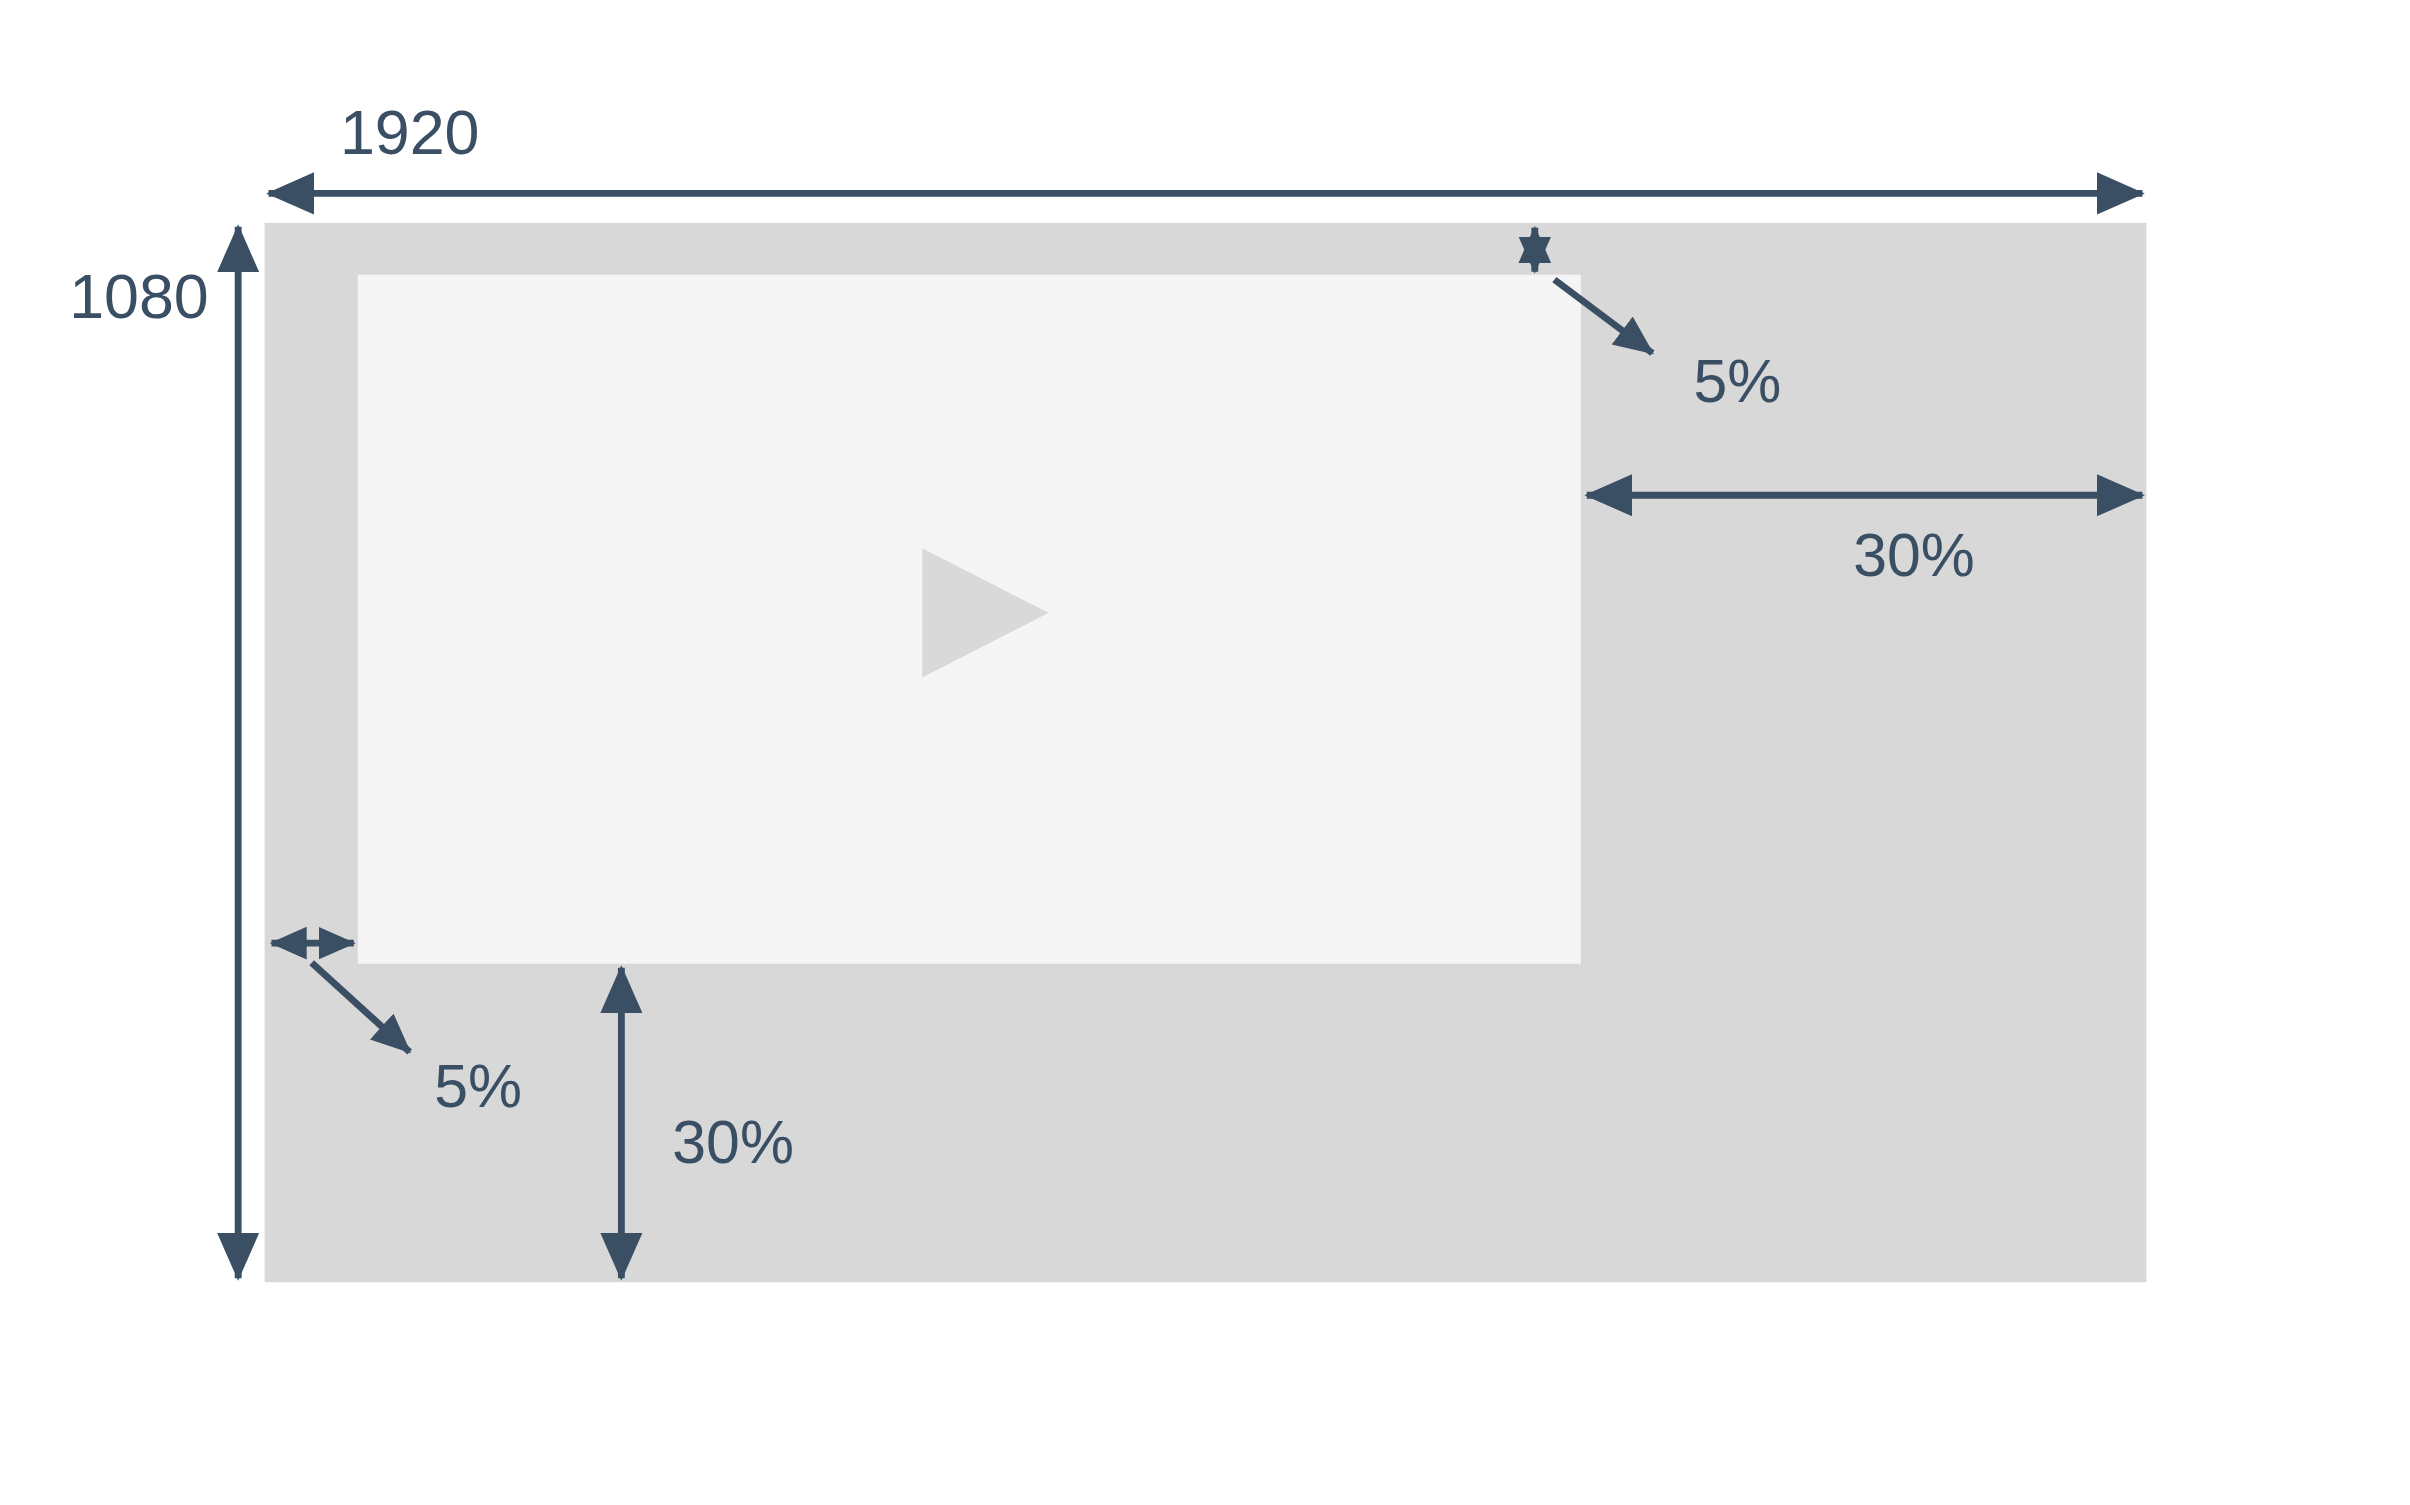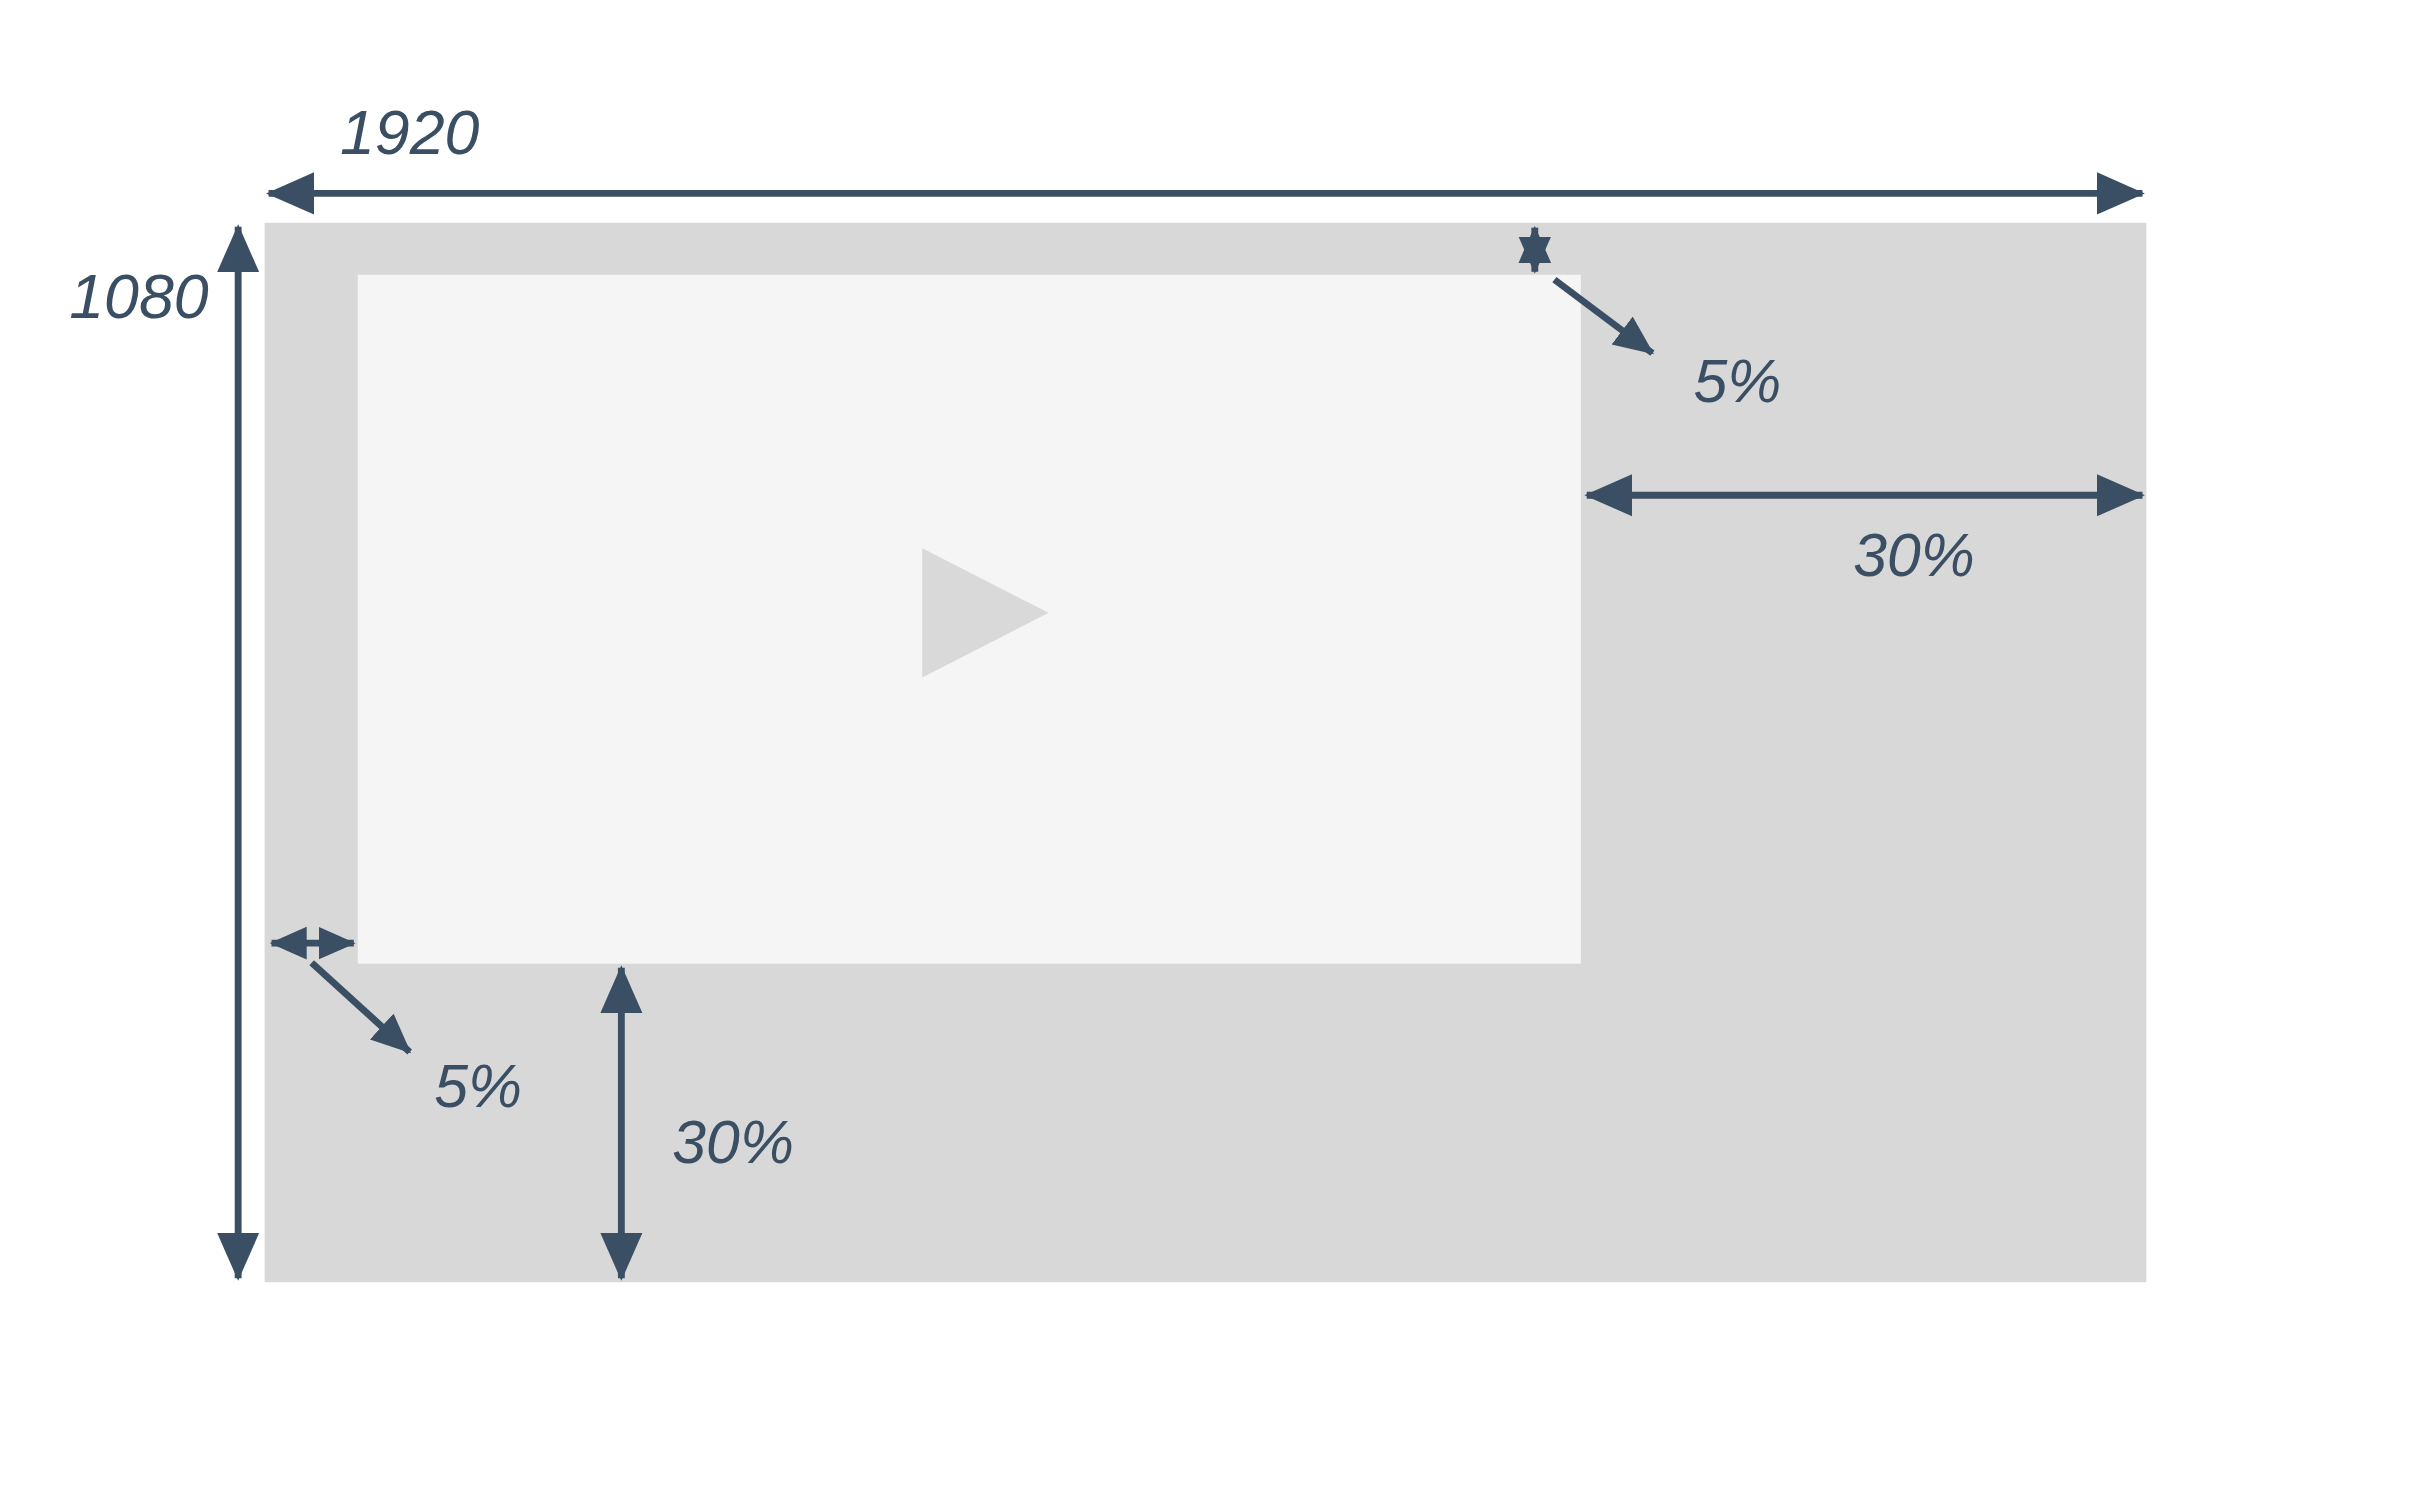--- a/index.html
+++ b/index.html
@@ -10,21 +10,20 @@
   body {
     width: 2410px;
     height: 1506px;
     position: relative;
     overflow: hidden;
     font-family: "Liberation Sans", sans-serif;
   }
   #diagram-root {
     position: absolute;
     inset: 0;
-    font-style: italic;
   }
   #diagram-svg {
     position: absolute;
     top: 0;
     left: 0;
     width: 2410px;
     height: 1506px;
     display: block;
   }
   .dim-label {

